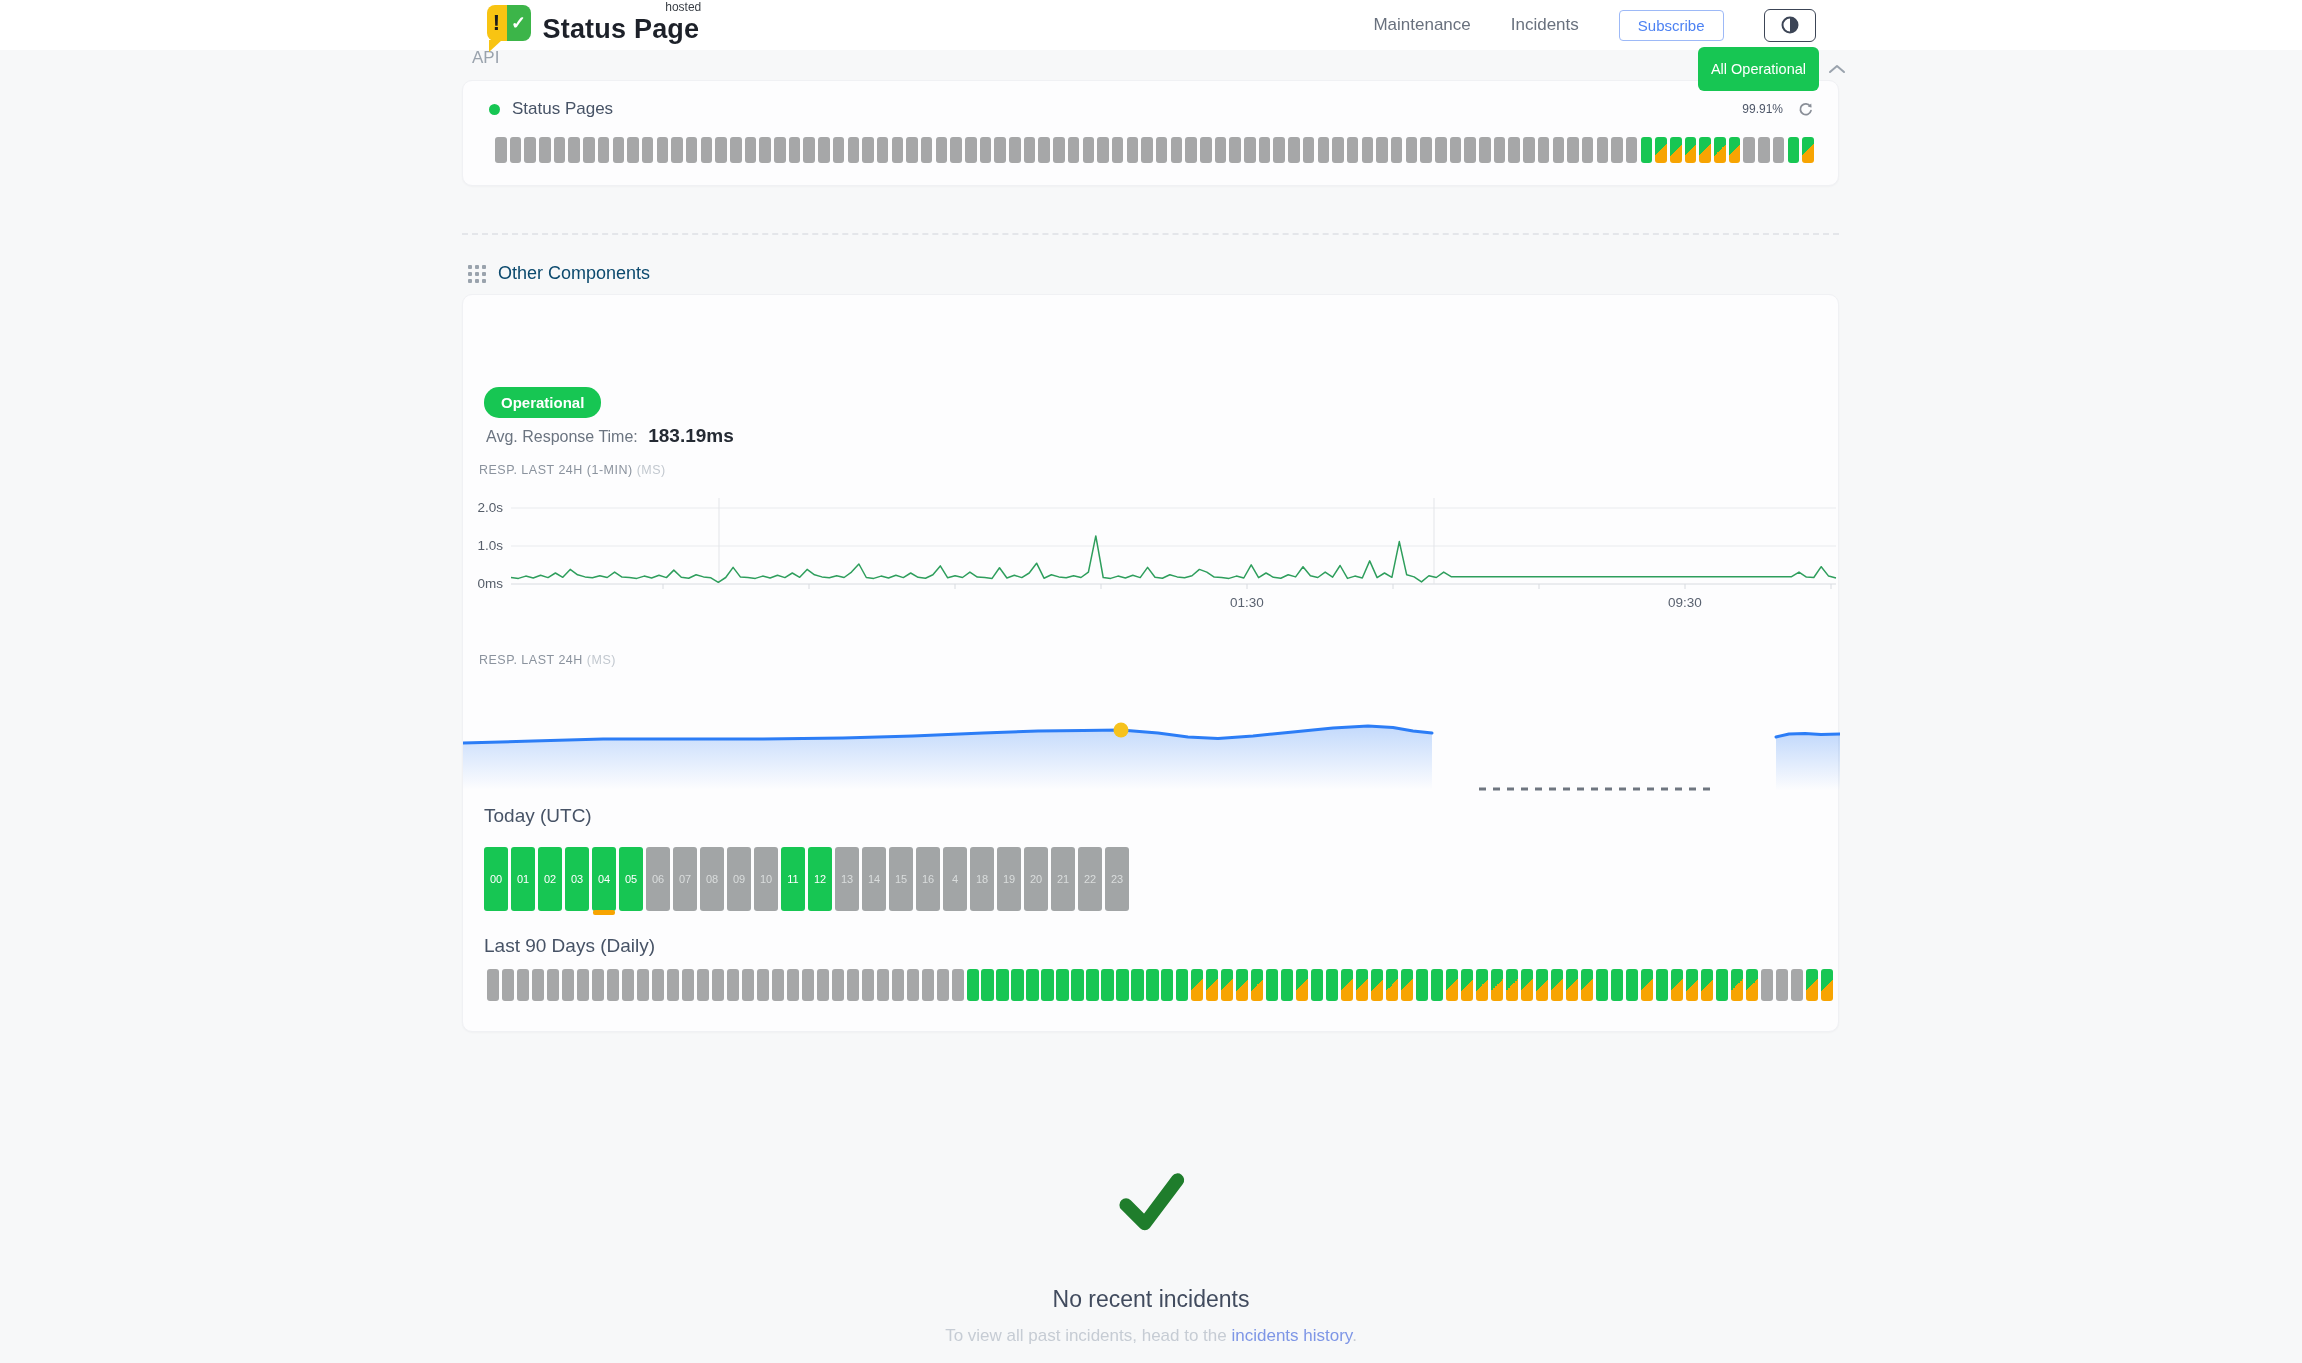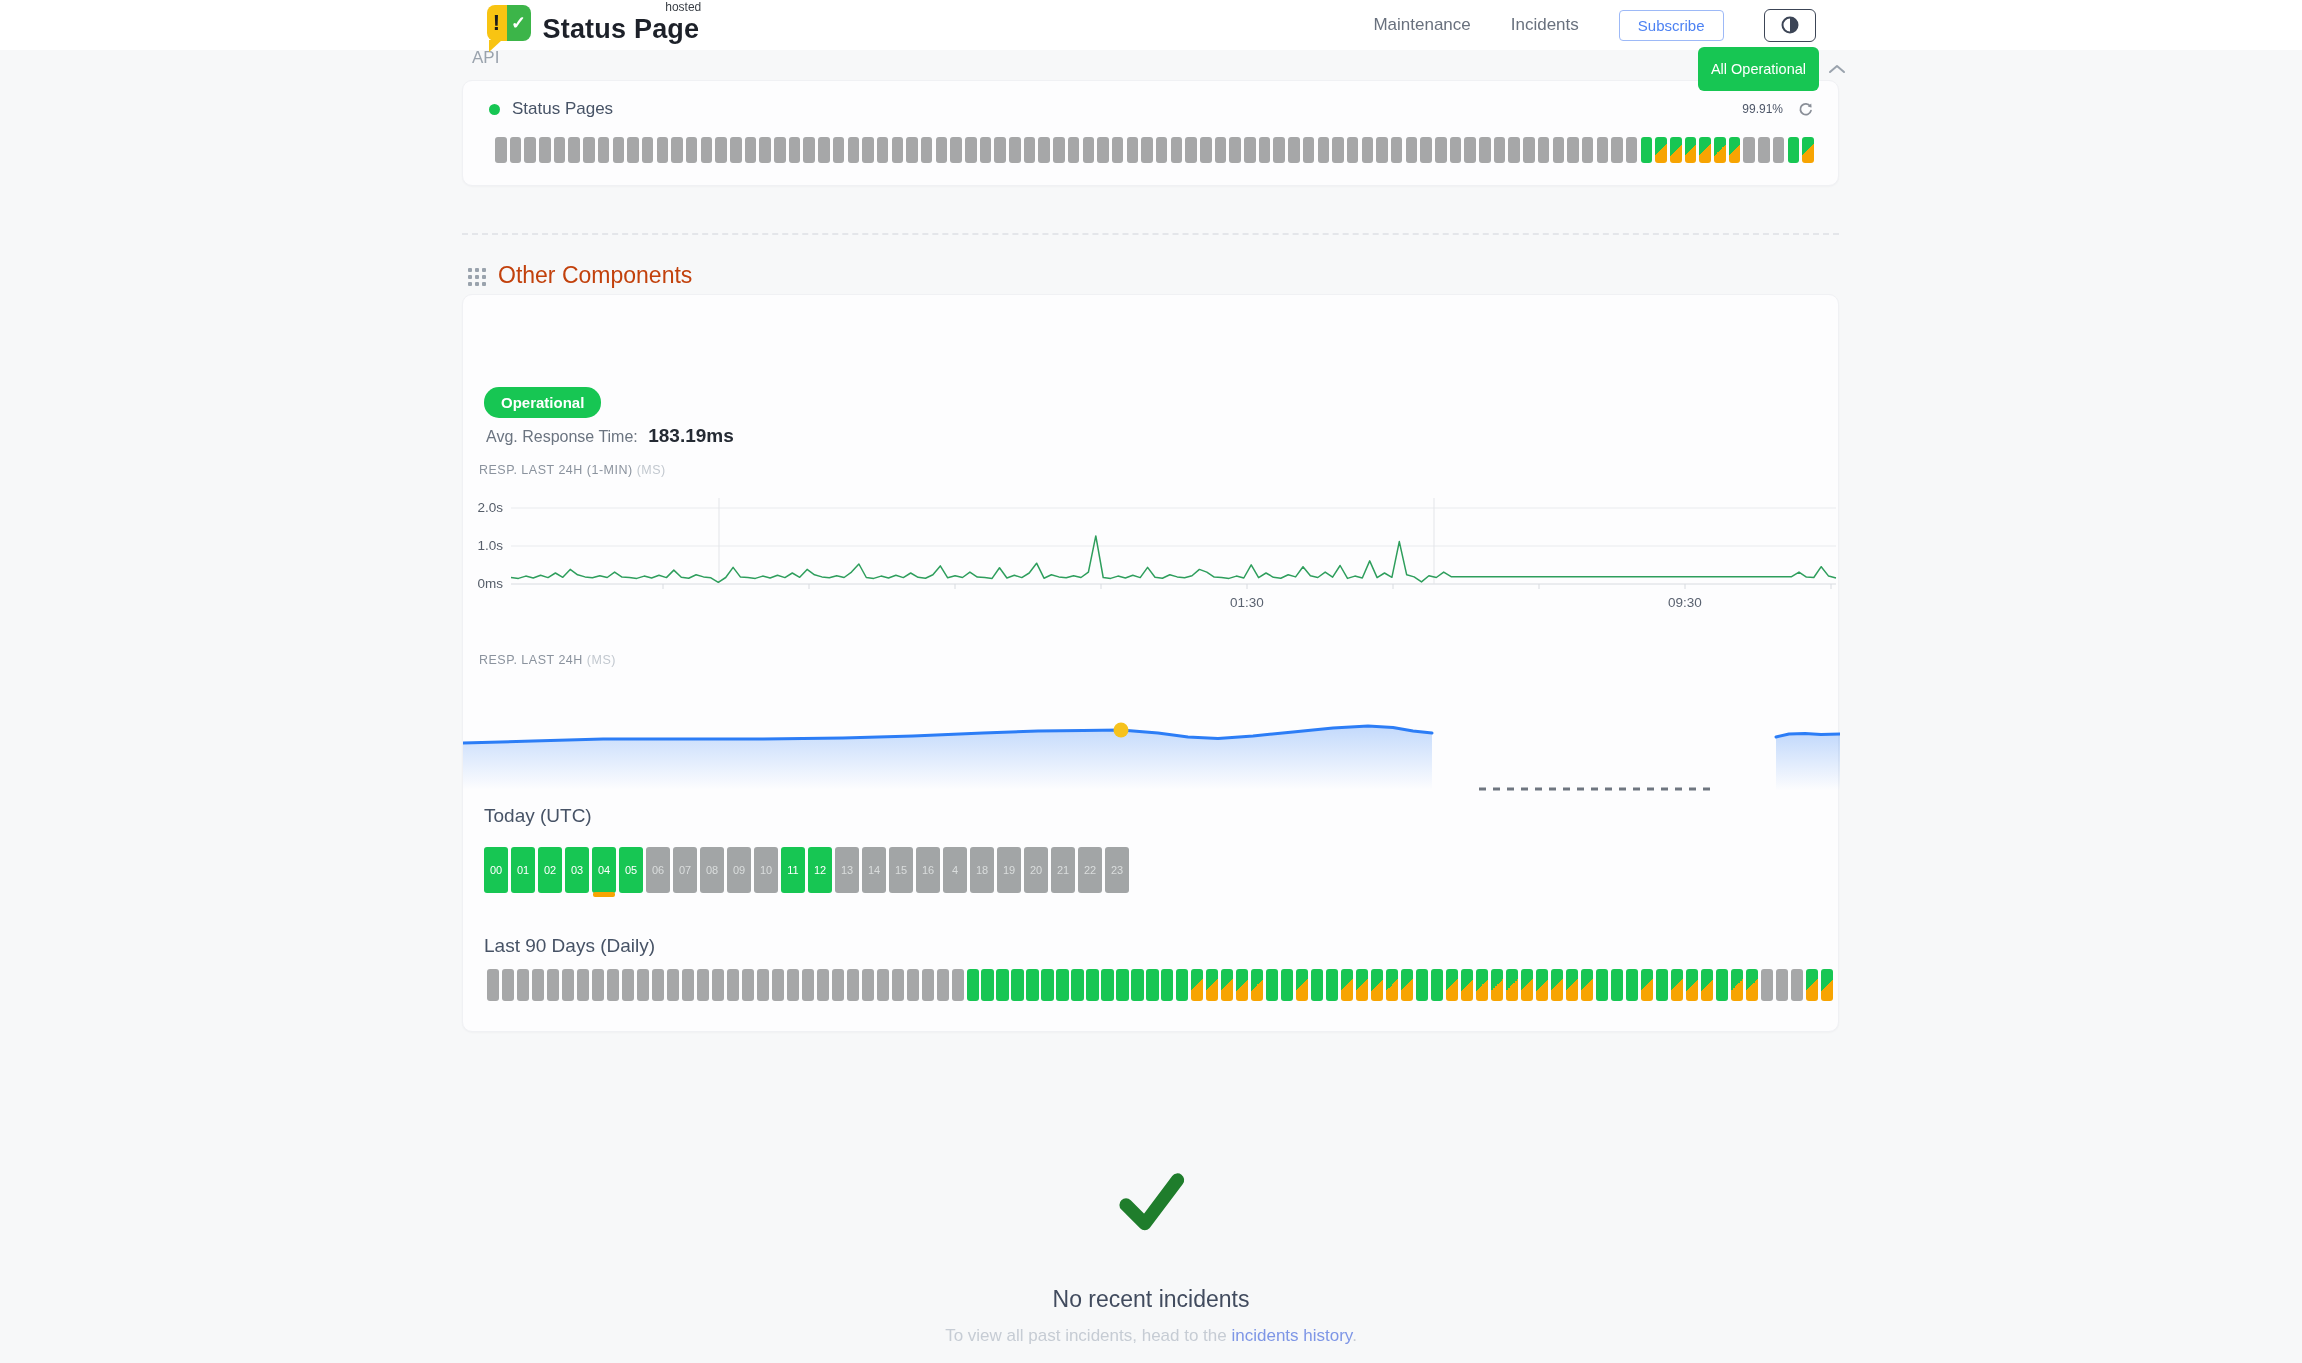--- a/index.html
+++ b/index.html
@@ -52,37 +52,37 @@
 
   .bars-strip{position:absolute;left:32px;display:flex;gap:3.2px;}
   .bars-strip .bar{width:11.5px;height:26px;border-radius:3px;}
   .b-n{background:#a6a7a8;}
   .b-u{background:#17c653;}
   .b-d{background:linear-gradient(135deg,#17c653 50%,#f7a402 50%);}
   .card1 .bars-strip{top:56px;}
 
   .divider{position:absolute;top:233px;left:462px;width:1377px;border-top:2px dashed #e4e6ea;}
   .other-header{position:absolute;top:262px;left:466px;display:flex;align-items:center;gap:10px;}
-  .other-title{font-size:23px;color:#c2410c;}
+  .other-title{font-size:18px;color:#0c4a6e;}
 
   
   .badge-op{position:absolute;top:92px;left:21px;background:#17c653;color:#fff;font-size:15px;
             font-weight:bold;padding:7px 17px;border-radius:15px;}
   .avg-row{position:absolute;top:130px;left:23px;font-size:16px;color:#6b7480;}
   .avg-val{font-size:19px;font-weight:bold;color:#242a33;margin-left:6px;margin-top:12px;}
   .resp-label{position:absolute;left:16px;font-size:12.5px;letter-spacing:.5px;color:#8b939e;}
   .resp-unit{color:#c2c8cf;}
   .resp1{top:168px;} .resp2{top:358px;}
   .chart-svg{position:absolute;left:0;}
   #chart1{top:193px;} #chart2{top:388px;}
 
   .today-title,.last90-title{position:absolute;left:21px;font-size:19px;color:#475366;}
   .today-title{top:510px;} .last90-title{top:640px;}
   .hours-strip{position:absolute;top:552px;left:21px;display:flex;gap:3px;}
-  .hour{position:relative;width:24px;height:46px;border-radius:3px;display:flex;
+  .hour{position:relative;width:24px;height:64px;border-radius:3px;display:flex;
         align-items:center;justify-content:center;font-size:11px;}
   .h-u{background:#17c653;color:#fff;}
   .h-n{background:#a2a5a6;color:#dadddd;}
   .hour .partial{position:absolute;left:1px;right:1px;bottom:-4px;height:5px;background:#f7a402;border-radius:2px;}
   .days-strip{position:absolute;top:674px;left:24px;display:flex;gap:2.8px;}
   .days-strip .bar{width:12.2px;height:32px;border-radius:3px;}
 
   
   .empty{position:absolute;top:1162px;left:0;width:100%;display:flex;flex-direction:column;align-items:center;}
   .empty-title{margin-top:46px;font-size:23px;color:#414b5e;}

